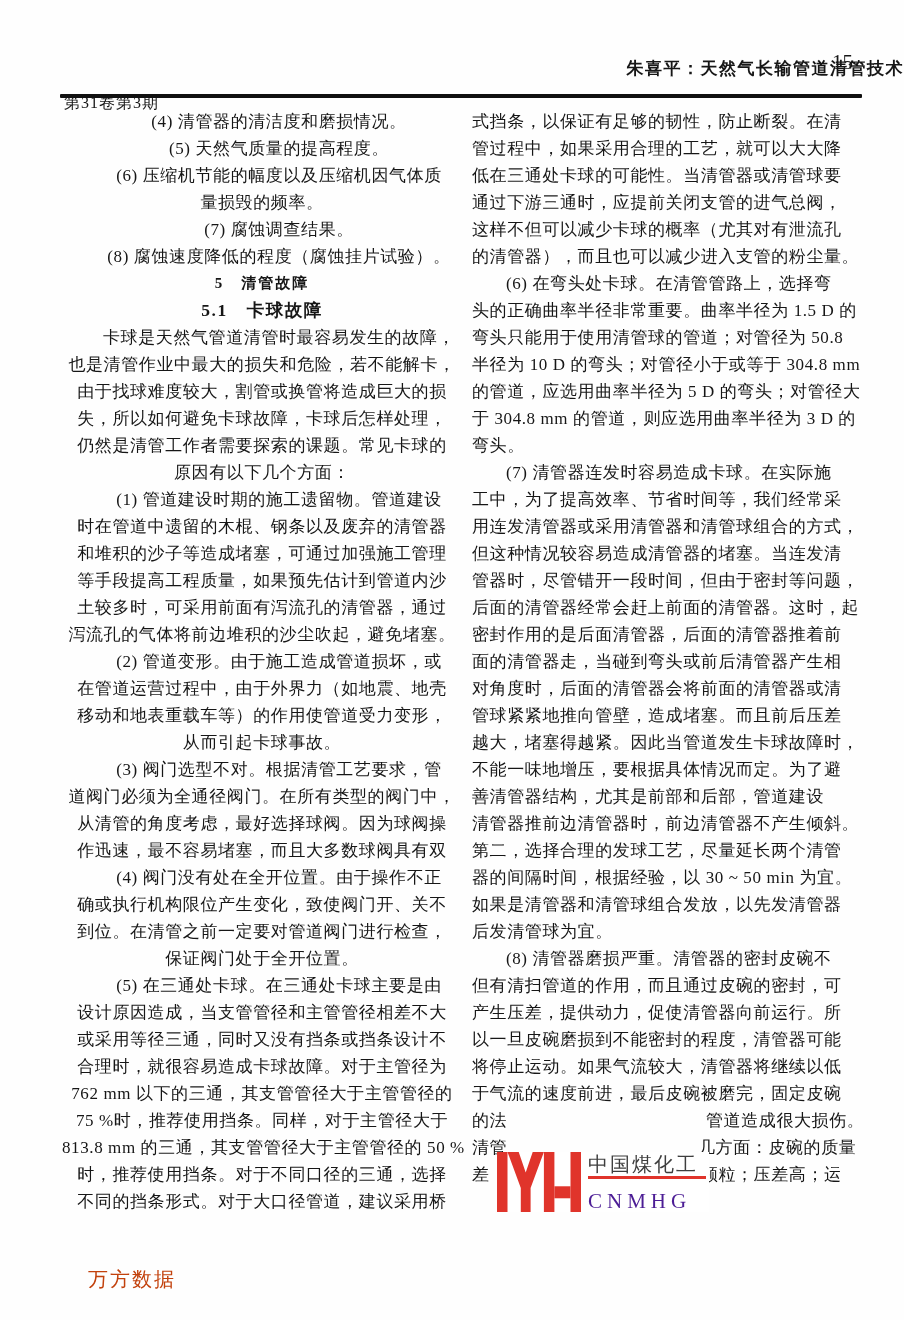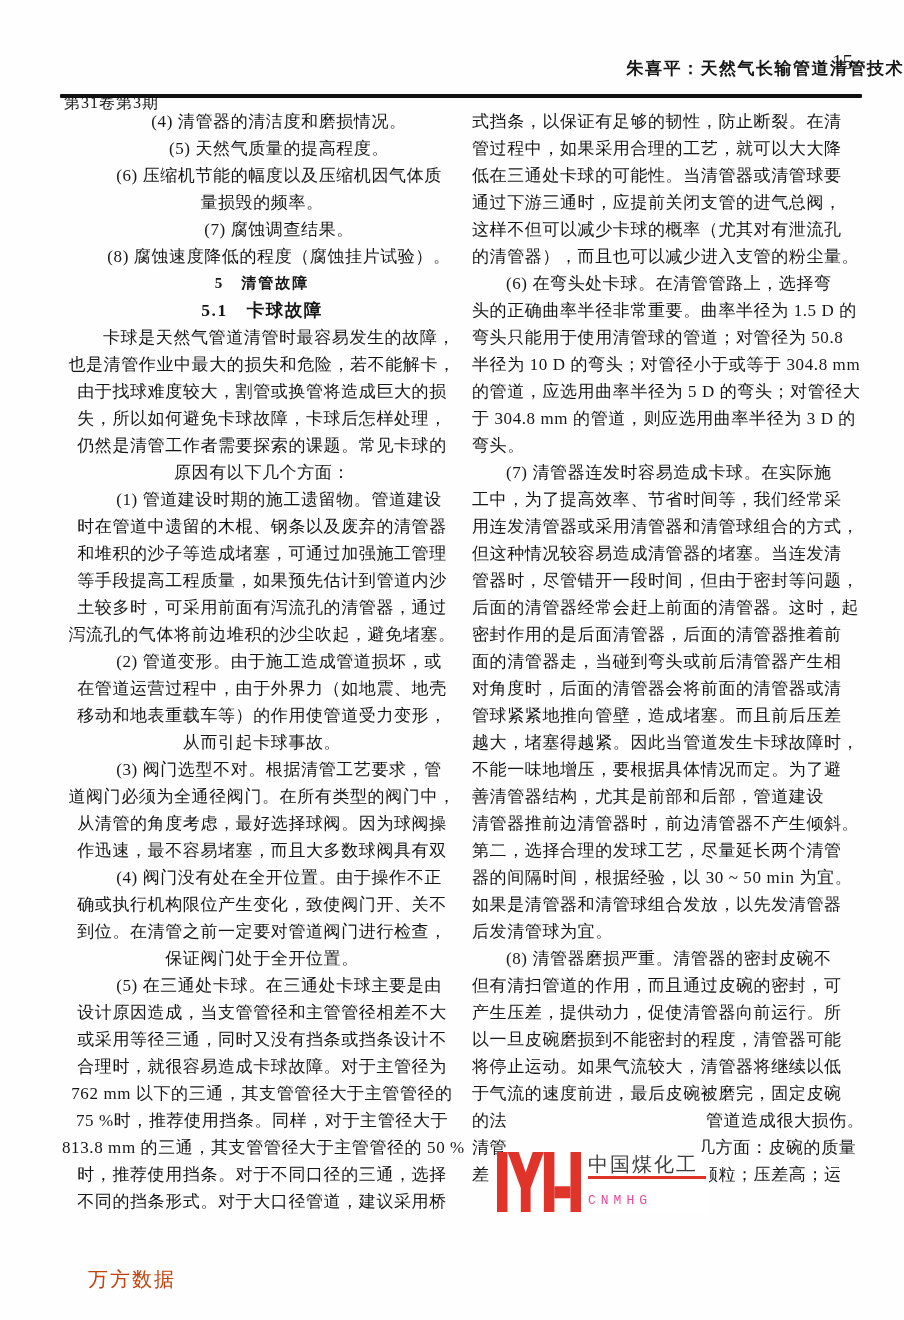--- a/index.html
+++ b/index.html
@@ -23,21 +23,21 @@
   .line .frag-right{position:absolute;top:0;}
 
   .watermark{
     position:absolute;left:497px;top:1152px;width:212px;height:60px;
     background:#ffffff;display:flex;align-items:stretch;gap:7px;z-index:5;
   }
   .wm-glyph{flex:0 0 84px;height:60px;}
   .wm-textcol{display:flex;flex-direction:column;justify-content:space-between;padding:1px 0;}
   .wm-cn{font-family:"Liberation Sans","DejaVu Sans",sans-serif;font-size:20px;line-height:22px;color:#3e3e3e;letter-spacing:2px;white-space:nowrap;}
   .wm-underline{height:3px;background:#e0342b;margin-top:1px;width:118px;}
-  .wm-en{font-family:Liberation Mono, monospace;font-size:13px;line-height:20px;color:#ec4899;letter-spacing:5px;white-space:nowrap;}
+  .wm-en{font-family:Liberation Serif, serif;font-size:21px;line-height:20px;color:#4c1d95;letter-spacing:5px;white-space:nowrap;}
 
   .wanfang{
     position:absolute;left:88px;top:1266px;font-size:20px;color:#c2410c;
     font-family:"Liberation Sans","DejaVu Sans",sans-serif;letter-spacing:2px;
   }
 </style>
 </head>
 <body>
 
 <div class="hdr-issue">第31卷第3期</div>

